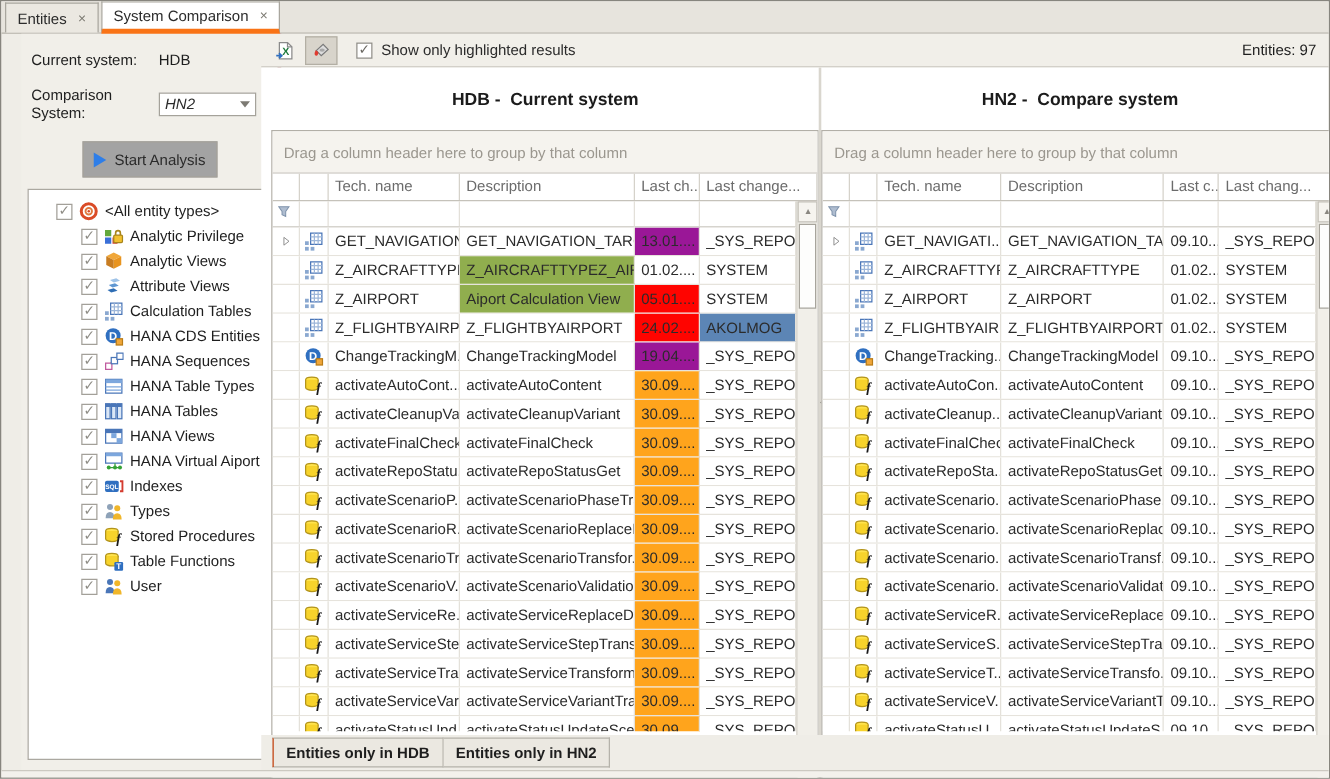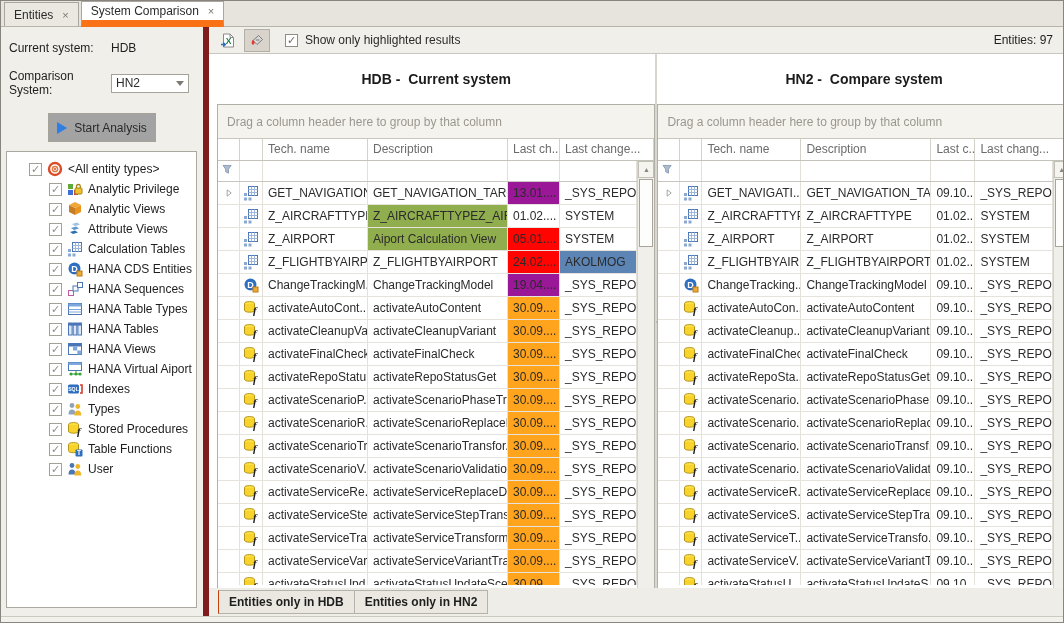--- a/index.html
+++ b/index.html
@@ -2,29 +2,29 @@
 <html><head>
 <meta charset="utf-8">
 <style>
   * { margin:0; padding:0; box-sizing:border-box; }
   html,body { width:1064px; height:623px; font-family:"Liberation Sans", sans-serif; }
   #window { position:relative; width:1064px; height:623px; background:#EFEDE7; border:1px solid #87857E; overflow:hidden; font-size:12px; color:#2B2B2B; }
 
   
   .tabstrip { position:absolute; top:0; left:0; right:0; height:26px; background:#E7E4DD; border-bottom:1px solid #B7B4AC; display:flex; align-items:flex-end; padding-left:3px; }
   .ttab { height:24px; display:flex; align-items:center; gap:9px; padding:0 9px; border:1px solid #A9A69E; border-bottom:none; background:#EBE8E1; margin-right:2px; cursor:default; }
-  .ttab.active { background:#FFFFFF; height:26px; position:relative; z-index:2; margin-bottom:-1px; border-bottom:7px solid #f97316; }
+  .ttab.active { background:#FFFFFF; height:26px; position:relative; z-index:2; margin-bottom:-1px; border-bottom:4px solid #f97316; }
   .ttab .x { color:#7A7870; font-size:11px; }
 
   
-  .sidebar { position:absolute; top:26px; left:0; width:208px; bottom:6px; background:#F1EFE9; border-right:6px solid #7f1d1d; }
+  .sidebar { position:absolute; top:26px; left:16px; width:208px; bottom:6px; background:#F1EFE9; border-right:3px solid #7f1d1d; }
   .srow { display:flex; align-items:center; margin:14px 8px 0 8px; }
   .srow .lbl { width:102px; color:#1E1E1E; }
   .srow .val { color:#1E1E1E; }
-  .combo { width:78px; height:19px; background:#fff; border:1px solid #A5A29A; display:flex; align-items:center; justify-content:space-between; padding:0 4px; }
+  .combo { width:78px; height:19px; background:#fff; border:1px solid #A5A29A; display:flex; align-items:center; justify-content:space-between; padding:0 4px;font-style:italic; }
   .combo .arr { width:0; height:0; border-left:4px solid transparent; border-right:4px solid transparent; border-top:5px solid #7C7A73; }
   .startbtn { margin:16px auto 0 auto; width:108px; height:29px; background:#a3a3a3; border:1px solid #A5A29A; display:flex; align-items:center; justify-content:center; gap:7px; cursor:pointer; }
   .play { width:0; height:0; border-top:6px solid transparent; border-bottom:6px solid transparent; border-left:10px solid #2E7EE8; }
   .treebox { position:absolute; top:124px; left:5px; right:6px; bottom:8px; background:#fff; border:1px solid #ABA8A0; padding-top:7px; overflow:hidden; }
   .tree-item { height:20px; display:flex; align-items:center; gap:5px; padding-left:42px; white-space:nowrap; }
   .tree-item.root { padding-left:22px; }
   .cbx { width:13px; height:13px; background:#fff; border:1px solid #A3A099; font-size:11px; line-height:11px; text-align:center; color:#8F8D86; flex:0 0 13px; }
   .icon-slot { width:16px; height:16px; flex:0 0 16px; display:inline-flex; }
   .icon-slot svg { width:16px; height:16px; }
   .tree-label { color:#1E1E1E; }

